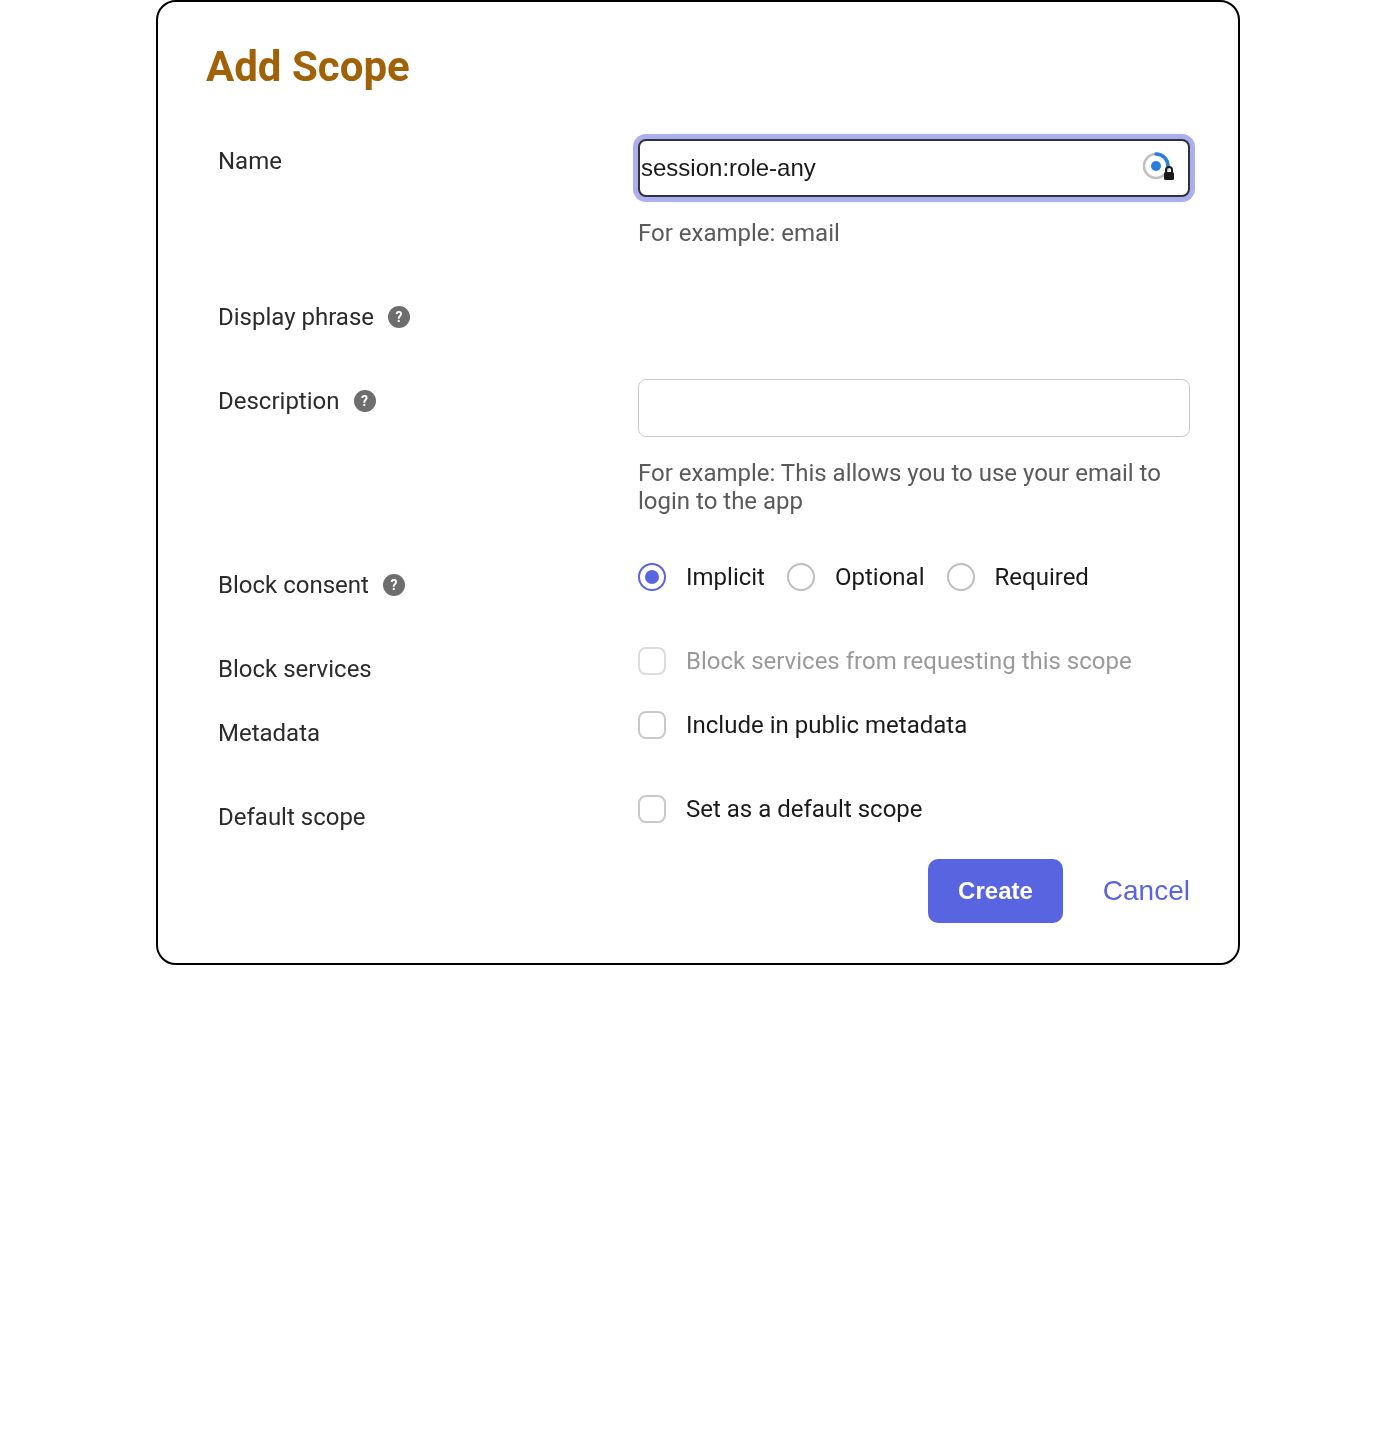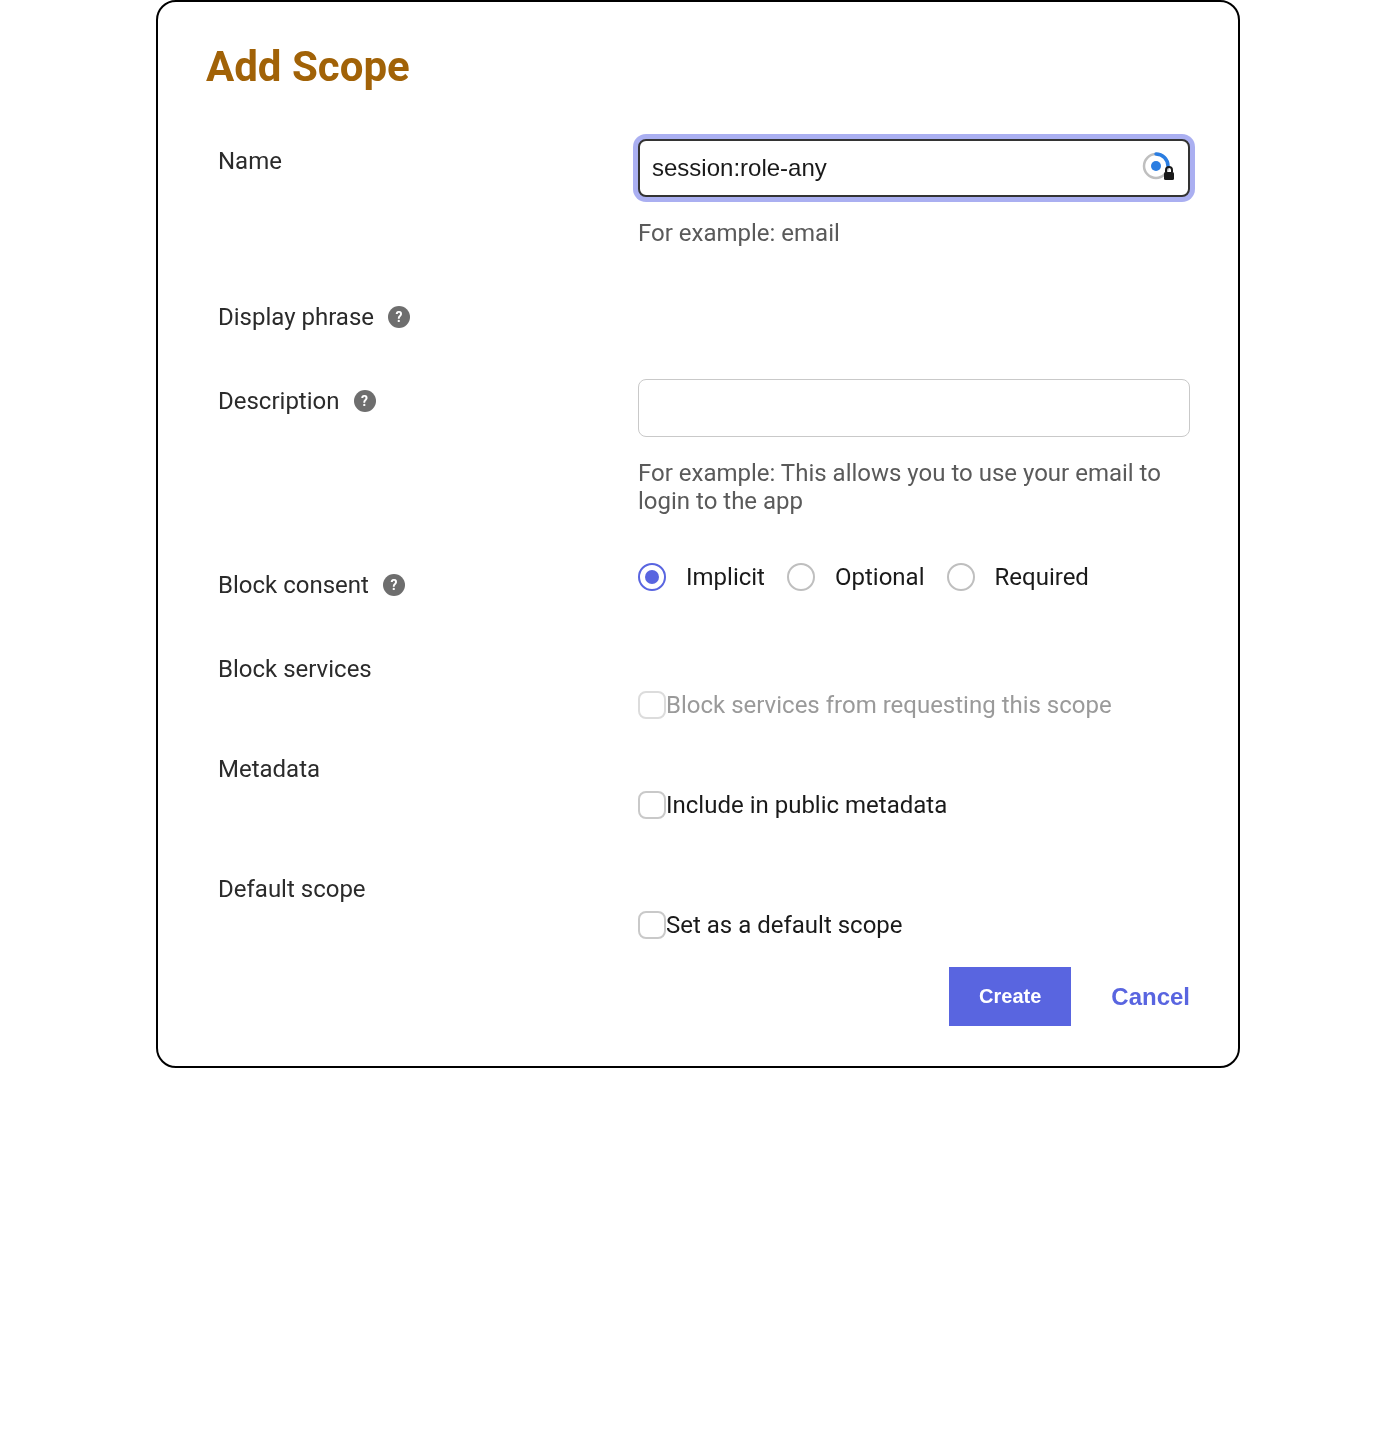--- a/index.html
+++ b/index.html
@@ -57,21 +57,21 @@
       font-size: 14px;
       font-weight: 700;
       cursor: pointer;
     }
     .field-col {
       flex: 1;
     }
     .text-input {
       width: 100%;
       height: 58px;
-      padding: 0 12px;
+      padding: 0 1px;
       font-size: 24px;
       border: 1.5px solid #c9c9c9;
       border-radius: 8px;
       color: #1a1a1a;
       outline: none;
       background: #fff;
     }
     .text-input.focused {
       border: 2px solid #333;
       box-shadow: 0 0 0 5px rgba(100, 110, 230, 0.55);
@@ -119,22 +119,22 @@
     .radio-circle.selected::after {
       content: "";
       width: 14px;
       height: 14px;
       border-radius: 50%;
       background: #5965e0;
     }
     .checkbox-row {
       display: flex;
       align-items: flex-start;
-      font-size: 24px;
-      margin-top: 44px;
+      gap: 20px;
+      font-size: 24px;
     }
     .checkbox-row.disabled {
       color: #9a9a9a;
     }
     .checkbox-row.enabled {
       color: #1a1a1a;
     }
     .checkbox {
       width: 28px;
       height: 28px;
@@ -149,33 +149,33 @@
     .footer {
       display: flex;
       justify-content: flex-end;
       align-items: center;
       gap: 40px;
       margin-top: 20px;
     }
     .btn-primary {
       background: #5965e0;
       color: #fff;
-      font-size: 20px;
+      font-size: 24px;
       font-weight: 600;
       border: none;
-      border-radius: 0;
+      border-radius: 10px;
       padding: 18px 30px;
       cursor: pointer;
     }
     .btn-link {
       background: none;
       border: none;
       color: #5965e0;
-      font-size: 24px;
-      font-weight: 700;
+      font-size: 28px;
+      font-weight: 400;
       cursor: pointer;
     }
   </style>
 </head>
 <body>
 
 <div class="modal">
   <h1 class="modal-title">Add Scope</h1>
 
   <div class="form-row">

